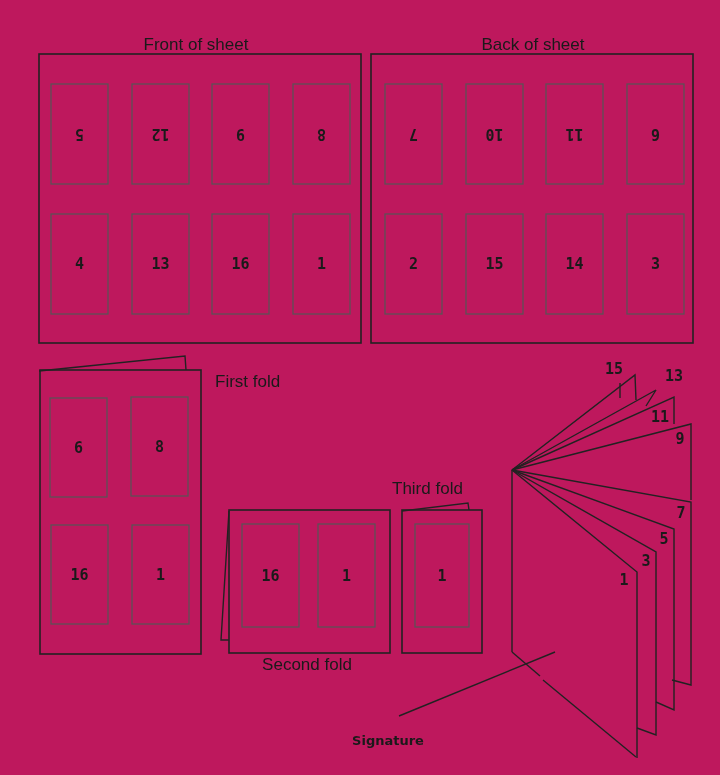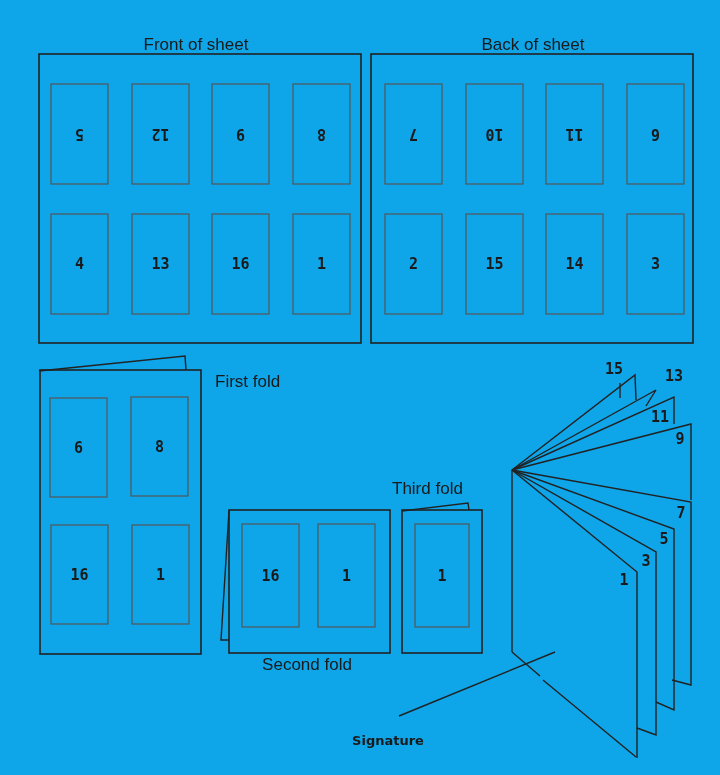--- a/index.html
+++ b/index.html
@@ -1,16 +1,16 @@
 <!DOCTYPE html>
 <html><head>
 <meta charset="utf-8">
 <style>
   html, body { margin:0; padding:0; background:#ffffff; }
-  #canvas { position:relative; width:720px; height:775px; overflow:hidden; background:#0ea5e9; }
+  #canvas { position:relative; width:720px; height:775px; overflow:hidden; background:#be185d; }
   svg { position:absolute; left:0; top:0; }
   .lbl { font-family:"Liberation Sans", sans-serif; font-size:17px; fill:#1a1a1a; }
   .lbl-bold { font-family:"DejaVu Sans", sans-serif; font-size:13px; font-weight:bold; fill:#1a1a1a; }
   .num { font-family:"DejaVu Sans Mono", monospace; font-size:15px; font-weight:bold; fill:#1a1a1a; }
   .box { fill:none; stroke:#222; stroke-width:1.6; }
   .pg  { fill:none; stroke:#555; stroke-width:1.2; }
   .ln  { fill:none; stroke:#222; stroke-width:1.4; }
 </style>
 </head>
 <body>

